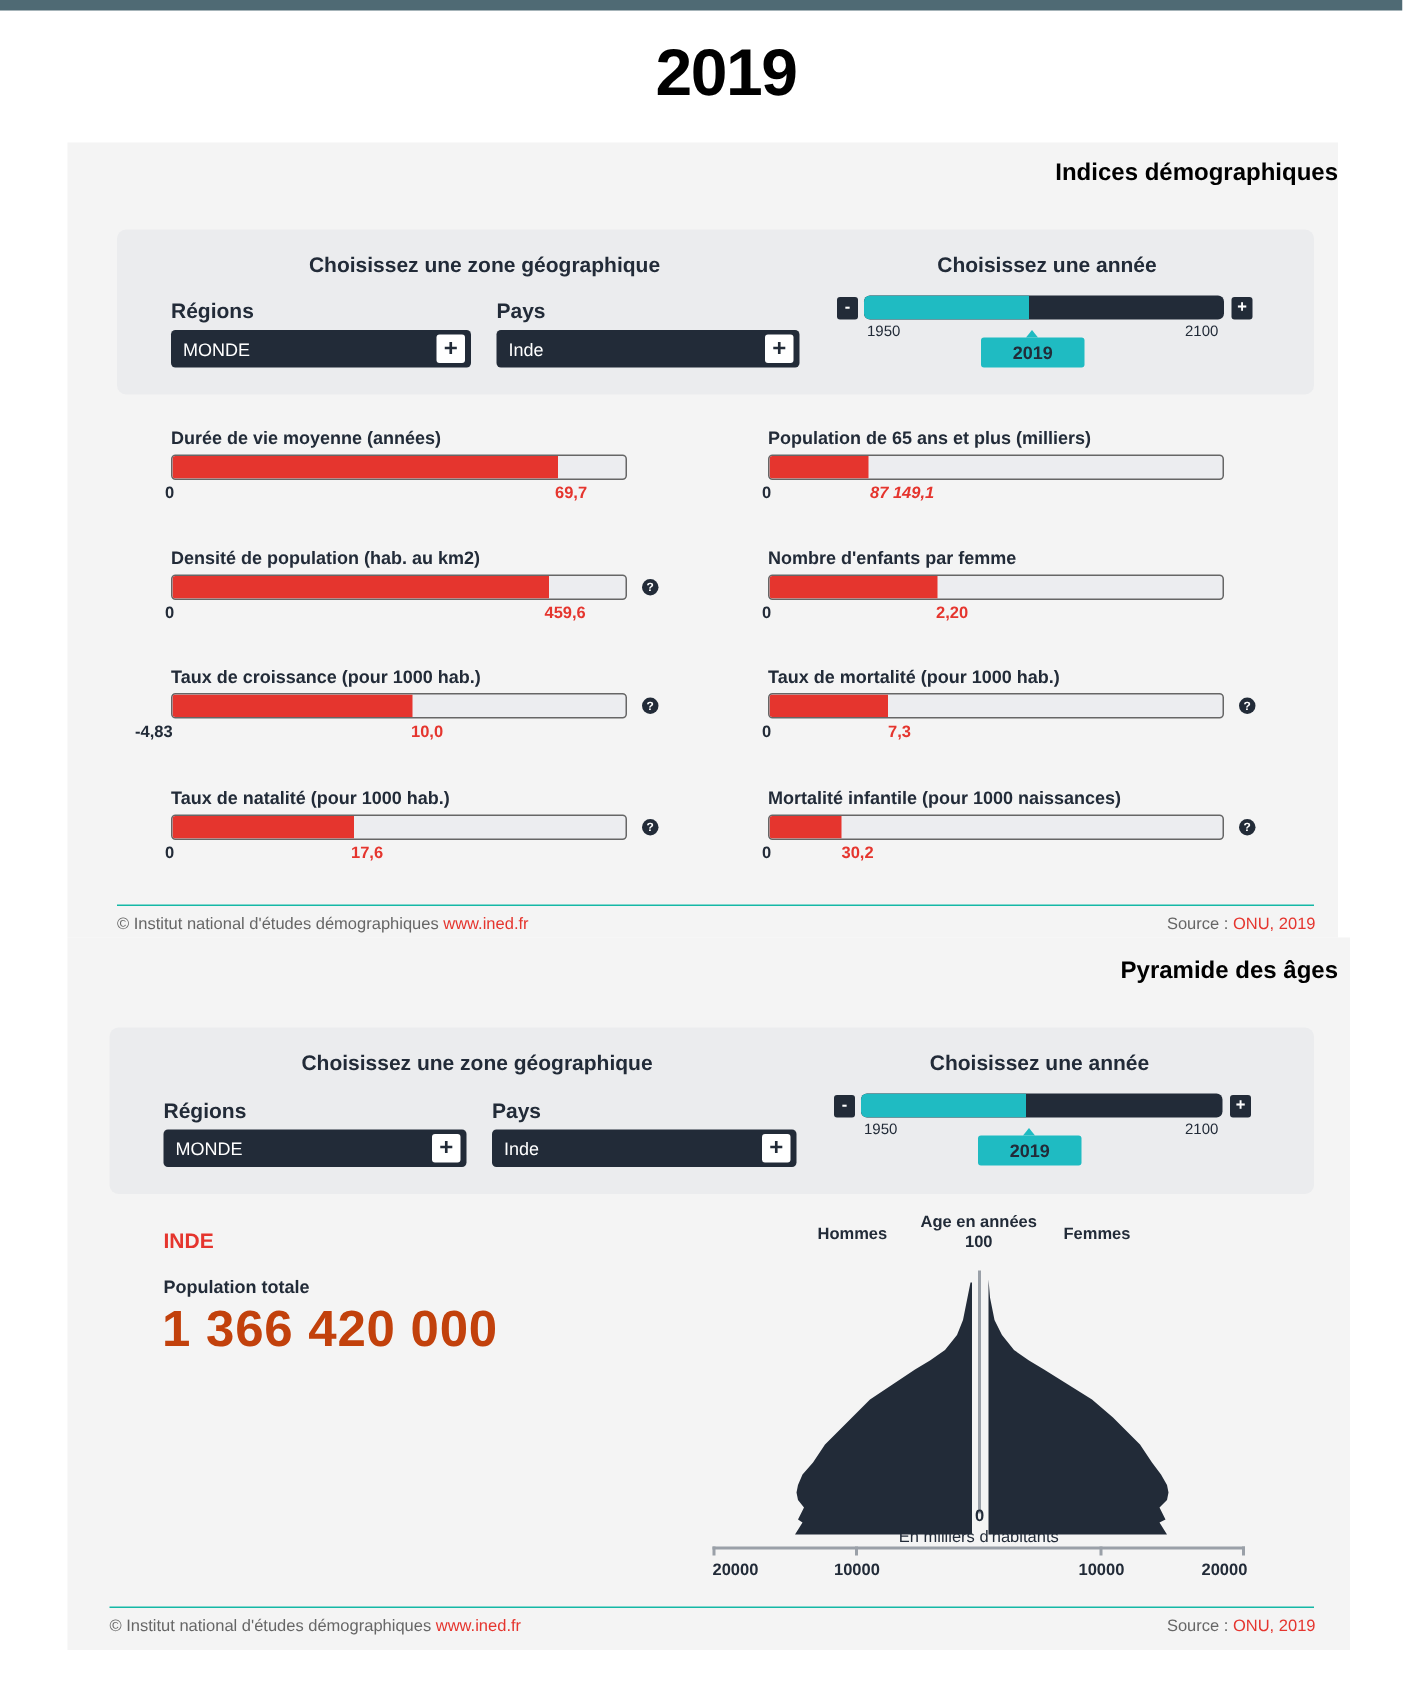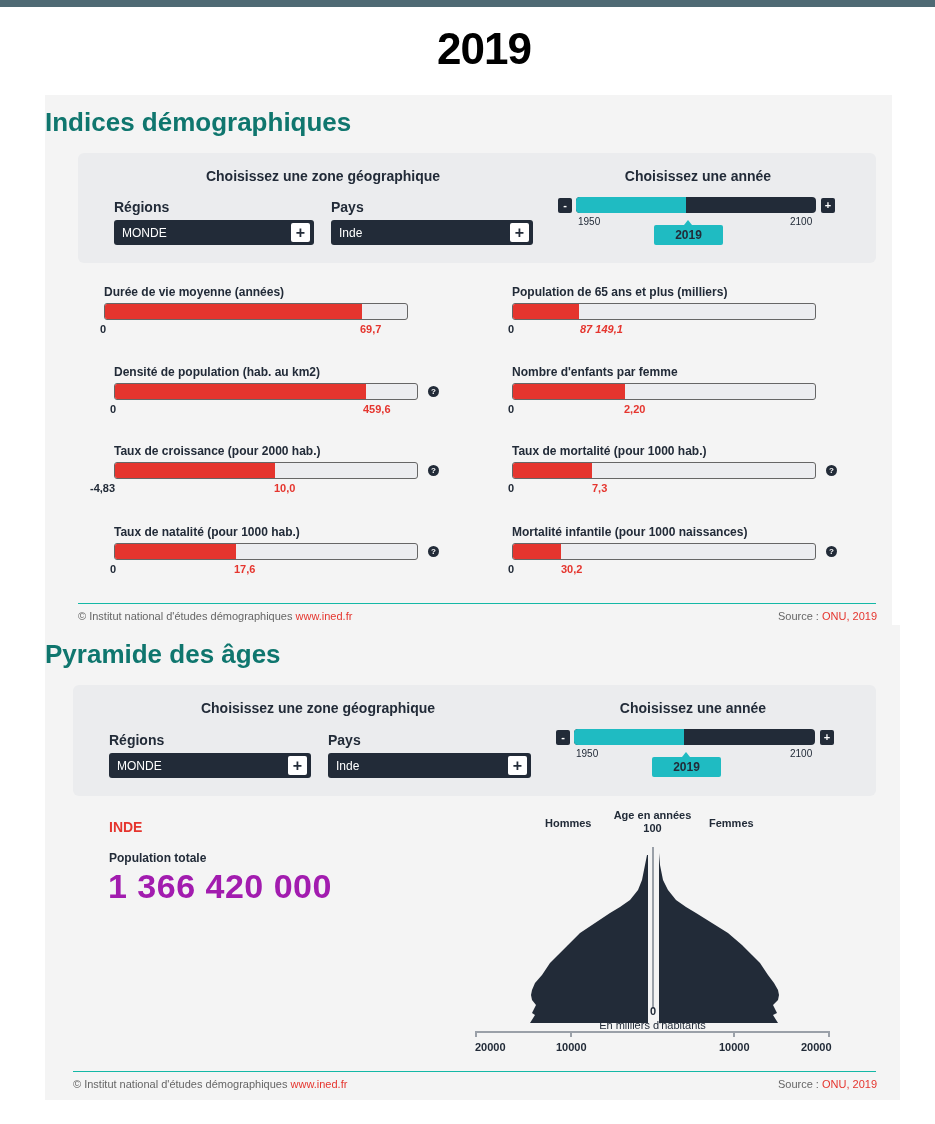--- a/index.html
+++ b/index.html
@@ -4,21 +4,21 @@
 <style>
   html, body { margin:0; padding:0; }
   body { width:935px; height:1124px; background:#ffffff; position:relative; overflow:hidden;
          font-family:"Liberation Sans", sans-serif; color:#222b38; }
   .topbar { position:absolute; left:0; top:0; width:935px; height:7px; background:#4f6a74; }
   .year-title { position:absolute; left:0; top:24px; width:968px; text-align:center;
                 font-size:44px; font-weight:bold; color:#000; letter-spacing:-1px; }
   .panel { position:absolute; background:#f4f4f4; }
   #p1 { left:45px; top:95px; width:847px; height:530px; }
   #p2 { left:45px; top:625px; width:855px; height:475px; }
-  .panel-title { position:absolute; left:0; width:100%; text-align:left; font-size:26px; font-weight:bold; color:#0f766e; }
+  .panel-title { position:absolute; left:0; width:100%; text-align:right; font-size:16px; font-weight:bold; color:#000000; }
   .ctrl { position:absolute; background:#ebecee; border-radius:6px; }
   .ctrl-h { position:absolute; font-size:14px; font-weight:bold; color:#222b38; text-align:center; }
   .sel-label { position:absolute; font-size:14px; font-weight:bold; color:#222b38; }
   .select { position:absolute; height:25px; background:#222b38; border-radius:3px; color:#fff; font-size:12px; }
   .select .val { position:absolute; left:8px; top:6px; }
   .select .plus { position:absolute; right:4px; top:3px; width:19px; height:19px; background:#fff; color:#222b38;
                   border-radius:2px; text-align:center; font-weight:bold; font-size:16px; line-height:19px; }
   .yr-btn { position:absolute; width:14px; height:15px; background:#222b38; color:#fff; border-radius:2px;
             font-size:11px; font-weight:bold; text-align:center; line-height:15px; }
   .slider { position:absolute; height:16px; background:#222b38; border-radius:4px; overflow:hidden; }
@@ -36,21 +36,21 @@
   .ind .min { position:absolute; left:-4px; top:38px; font-size:11px; font-weight:bold; color:#222b38; }
   .ind .cur { position:absolute; top:38px; font-size:11px; font-weight:bold; color:#e5352e; }
   .ind .help { position:absolute; left:314px; top:21px; width:11px; height:11px; border-radius:50%; background:#222b38;
                color:#fff; font-size:8px; font-weight:bold; text-align:center; line-height:11px; }
   .footer { position:absolute; left:33px; width:798px; border-top:1px solid #14b8a6; font-size:11px; color:#666; }
   .footer .l { position:absolute; left:0; top:6px; }
   .footer .r { position:absolute; right:-1px; top:6px; }
   .red { color:#e5352e; }
   .country { position:absolute; left:64px; top:194px; font-size:14px; font-weight:bold; color:#e5352e; }
   .poplbl { position:absolute; left:64px; top:226px; font-size:12px; font-weight:bold; color:#222b38; }
-  .popval { position:absolute; left:63px; top:242px; font-size:34px; font-weight:bold; color:#a21caf; letter-spacing:0.5px; }
+  .popval { position:absolute; left:63px; top:242px; font-size:34px; font-weight:bold; color:#c2410c; letter-spacing:0.5px; }
   .pyr-lbl { position:absolute; font-size:11px; font-weight:bold; color:#222b38; text-align:center; }
 </style>
 </head>
 <body>
 
 <div class="topbar"></div>
 <div class="year-title">2019</div>
 
 <div class="panel" id="p1">
   <div class="panel-title" style="top:12px;">Indices démographiques</div>
@@ -72,21 +72,21 @@
     <div class="yr-btn" style="left:480px; top:45px;">-</div>
     <div class="slider" style="left:498px; top:44px; width:240px;">
       <div class="fill" style="width:110px;"></div>
     </div>
     <div class="yr-btn" style="left:743px; top:45px;">+</div>
     <div class="yr-min" style="left:500px; top:63px;">1950</div>
     <div class="yr-max" style="left:712px; top:63px;">2100</div>
     <div class="yr-bubble" style="left:576px; top:72px;">2019</div>
   </div>
 
-  <div class="ind" style="left:59px; top:190px;">
+  <div class="ind" style="left:69px; top:190px;">
     <div class="lbl">Durée de vie moyenne (années)</div>
     <div class="bar">
         <div class="fill" style="width:85%;"></div>
       </div>
     <div class="min">0</div>
     <div class="cur" style="left:256px;">69,7</div>
   </div>
   <div class="ind" style="left:467px; top:190px;">
     <div class="lbl">Population de 65 ans et plus (milliers)</div>
     <div class="bar">
@@ -106,21 +106,21 @@
   </div>
   <div class="ind" style="left:467px; top:270px;">
     <div class="lbl">Nombre d'enfants par femme</div>
     <div class="bar">
         <div class="fill" style="width:37%;"></div>
       </div>
     <div class="min">0</div>
     <div class="cur" style="left:112px;">2,20</div>
   </div>
   <div class="ind" style="left:69px; top:349px;">
-    <div class="lbl">Taux de croissance (pour 2000 hab.)</div>
+    <div class="lbl">Taux de croissance (pour 1000 hab.)</div>
     <div class="bar">
         <div class="fill" style="width:53%;"></div>
       </div>
     <div class="help">?</div>
     <div class="min" style="left:-24px;">-4,83</div>
     <div class="cur" style="left:160px;">10,0</div>
   </div>
   <div class="ind" style="left:467px; top:349px;">
     <div class="lbl">Taux de mortalité (pour 1000 hab.)</div>
     <div class="bar">

